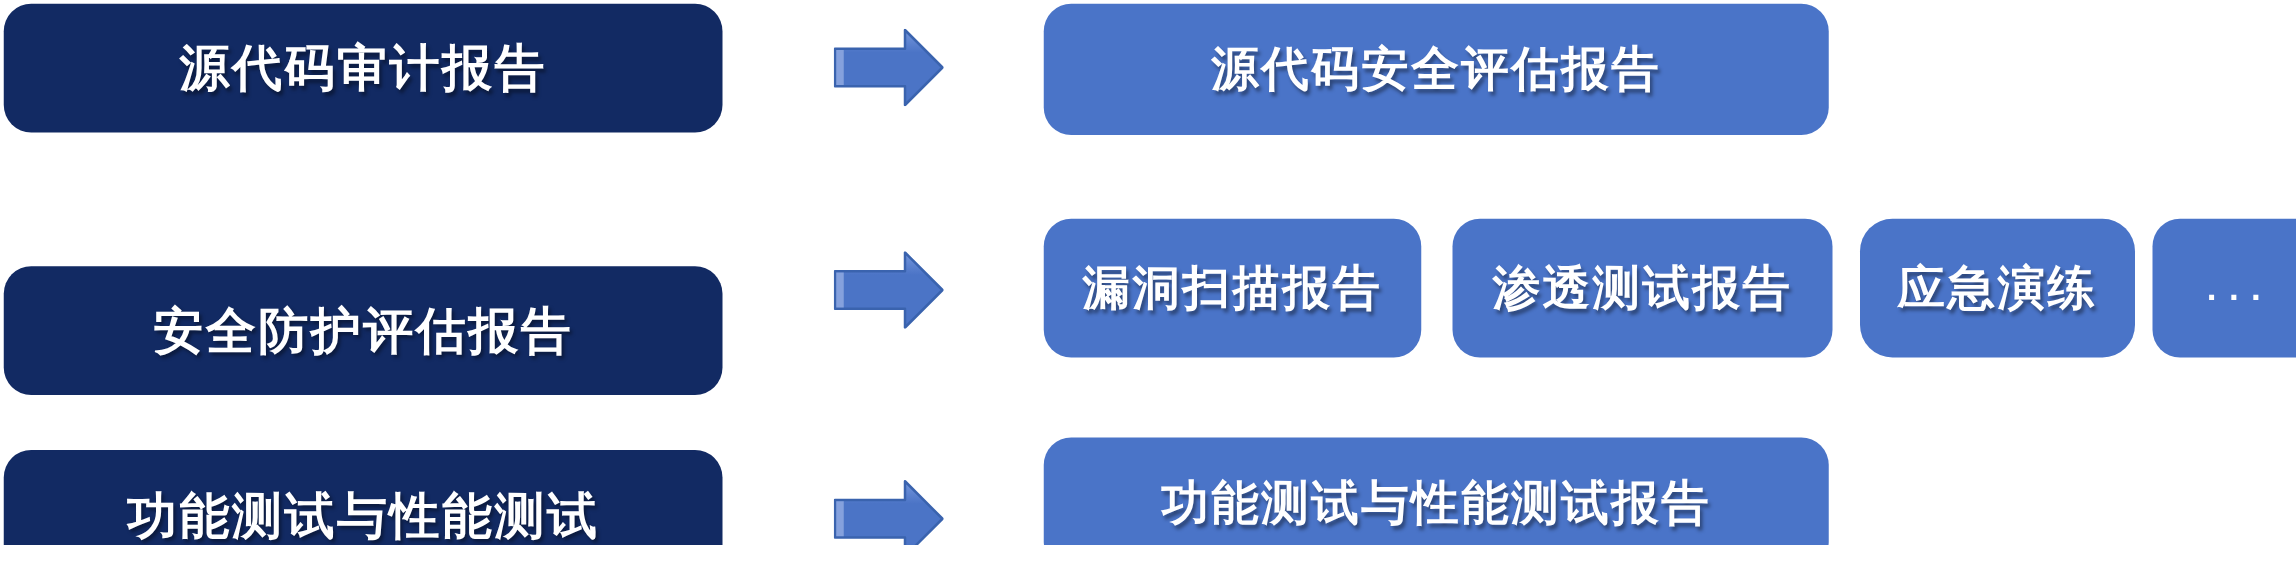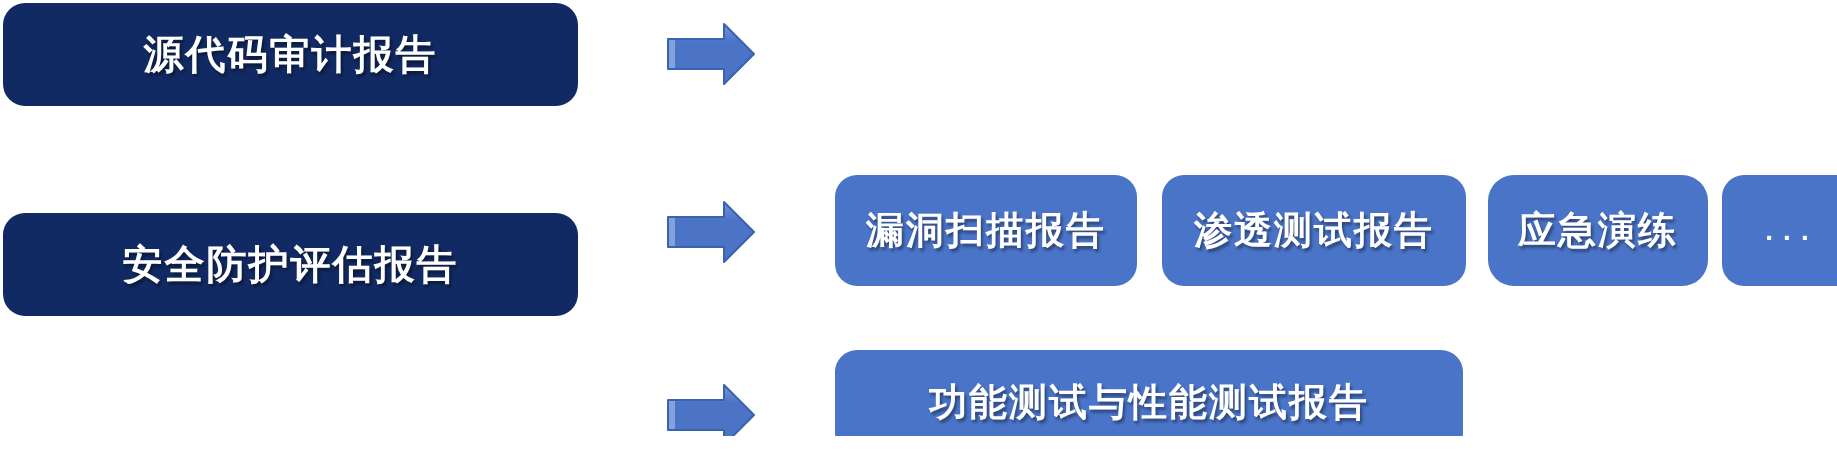--- a/index.html
+++ b/index.html
@@ -69,20 +69,23 @@
     </defs>
   </svg>
 
   <div class="box dark r1-source">
     <span>源代码审计报告</span>
   </div>
   <svg class="arrow r1-arrow" viewBox="0 0 88 62">
     <polygon points="1,16 57,16 57,1 87,31 57,61 57,46 1,46" fill="url(#ag)" stroke="#3A63AE" stroke-width="2" stroke-linejoin="round"></polygon>
     <rect x="2" y="17" width="6" height="28" fill="#8FA9E0" opacity="0.85"></rect>
   </svg>
+  <div class="box light r1-target">
+    <span>源代码安全评估报告</span>
+  </div>
 
   <div class="box dark r2-source">
     <span>安全防护评估报告</span>
   </div>
   <svg class="arrow r2-arrow" viewBox="0 0 88 62">
     <polygon points="1,16 57,16 57,1 87,31 57,61 57,46 1,46" fill="url(#ag)" stroke="#3A63AE" stroke-width="2" stroke-linejoin="round"></polygon>
     <rect x="2" y="17" width="6" height="28" fill="#8FA9E0" opacity="0.85"></rect>
   </svg>
   <div class="box light r2-t1">
     <span>漏洞扫描报告</span>
@@ -90,20 +93,23 @@
   <div class="box light r2-t2">
     <span>渗透测试报告</span>
   </div>
   <div class="box light r2-t3">
     <span>应急演练</span>
   </div>
   <div class="box light ellipsis-box r2-t4">
     <span>...</span>
   </div>
 
+  <div class="box dark r3-source">
+    <span>功能测试与性能测试</span>
+  </div>
   <svg class="arrow r3-arrow" viewBox="0 0 88 62">
     <polygon points="1,16 57,16 57,1 87,31 57,61 57,46 1,46" fill="url(#ag)" stroke="#3A63AE" stroke-width="2" stroke-linejoin="round"></polygon>
     <rect x="2" y="17" width="6" height="28" fill="#8FA9E0" opacity="0.85"></rect>
   </svg>
   <div class="box light r3-target">
     <span>功能测试与性能测试报告</span>
   </div>
 
 </div>
 

